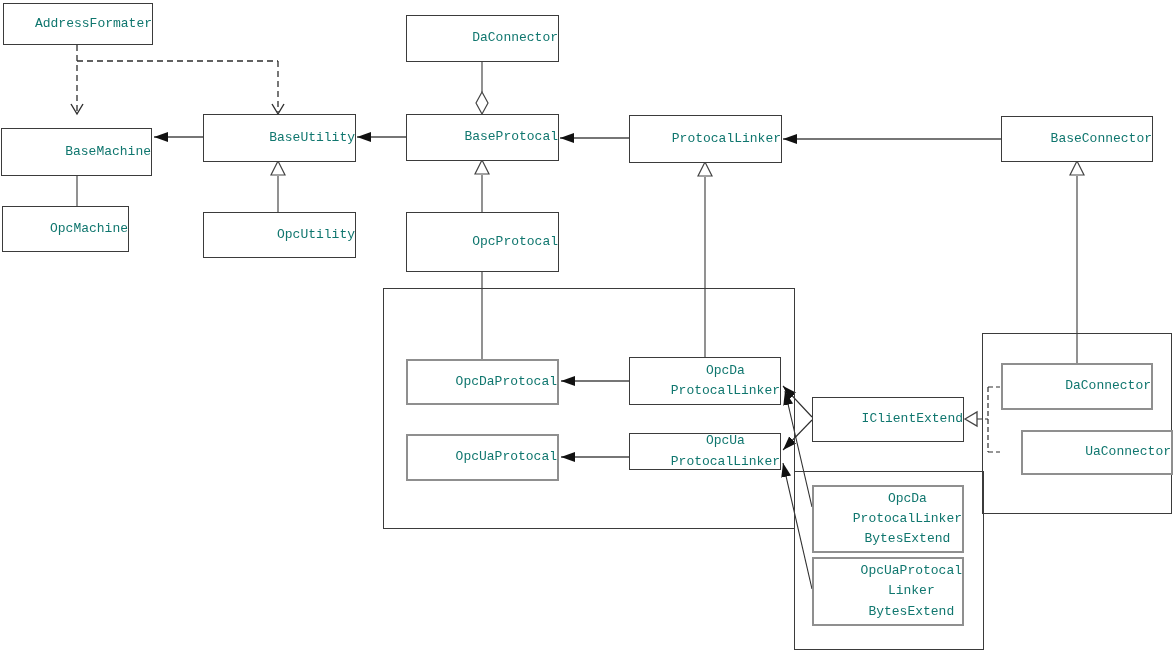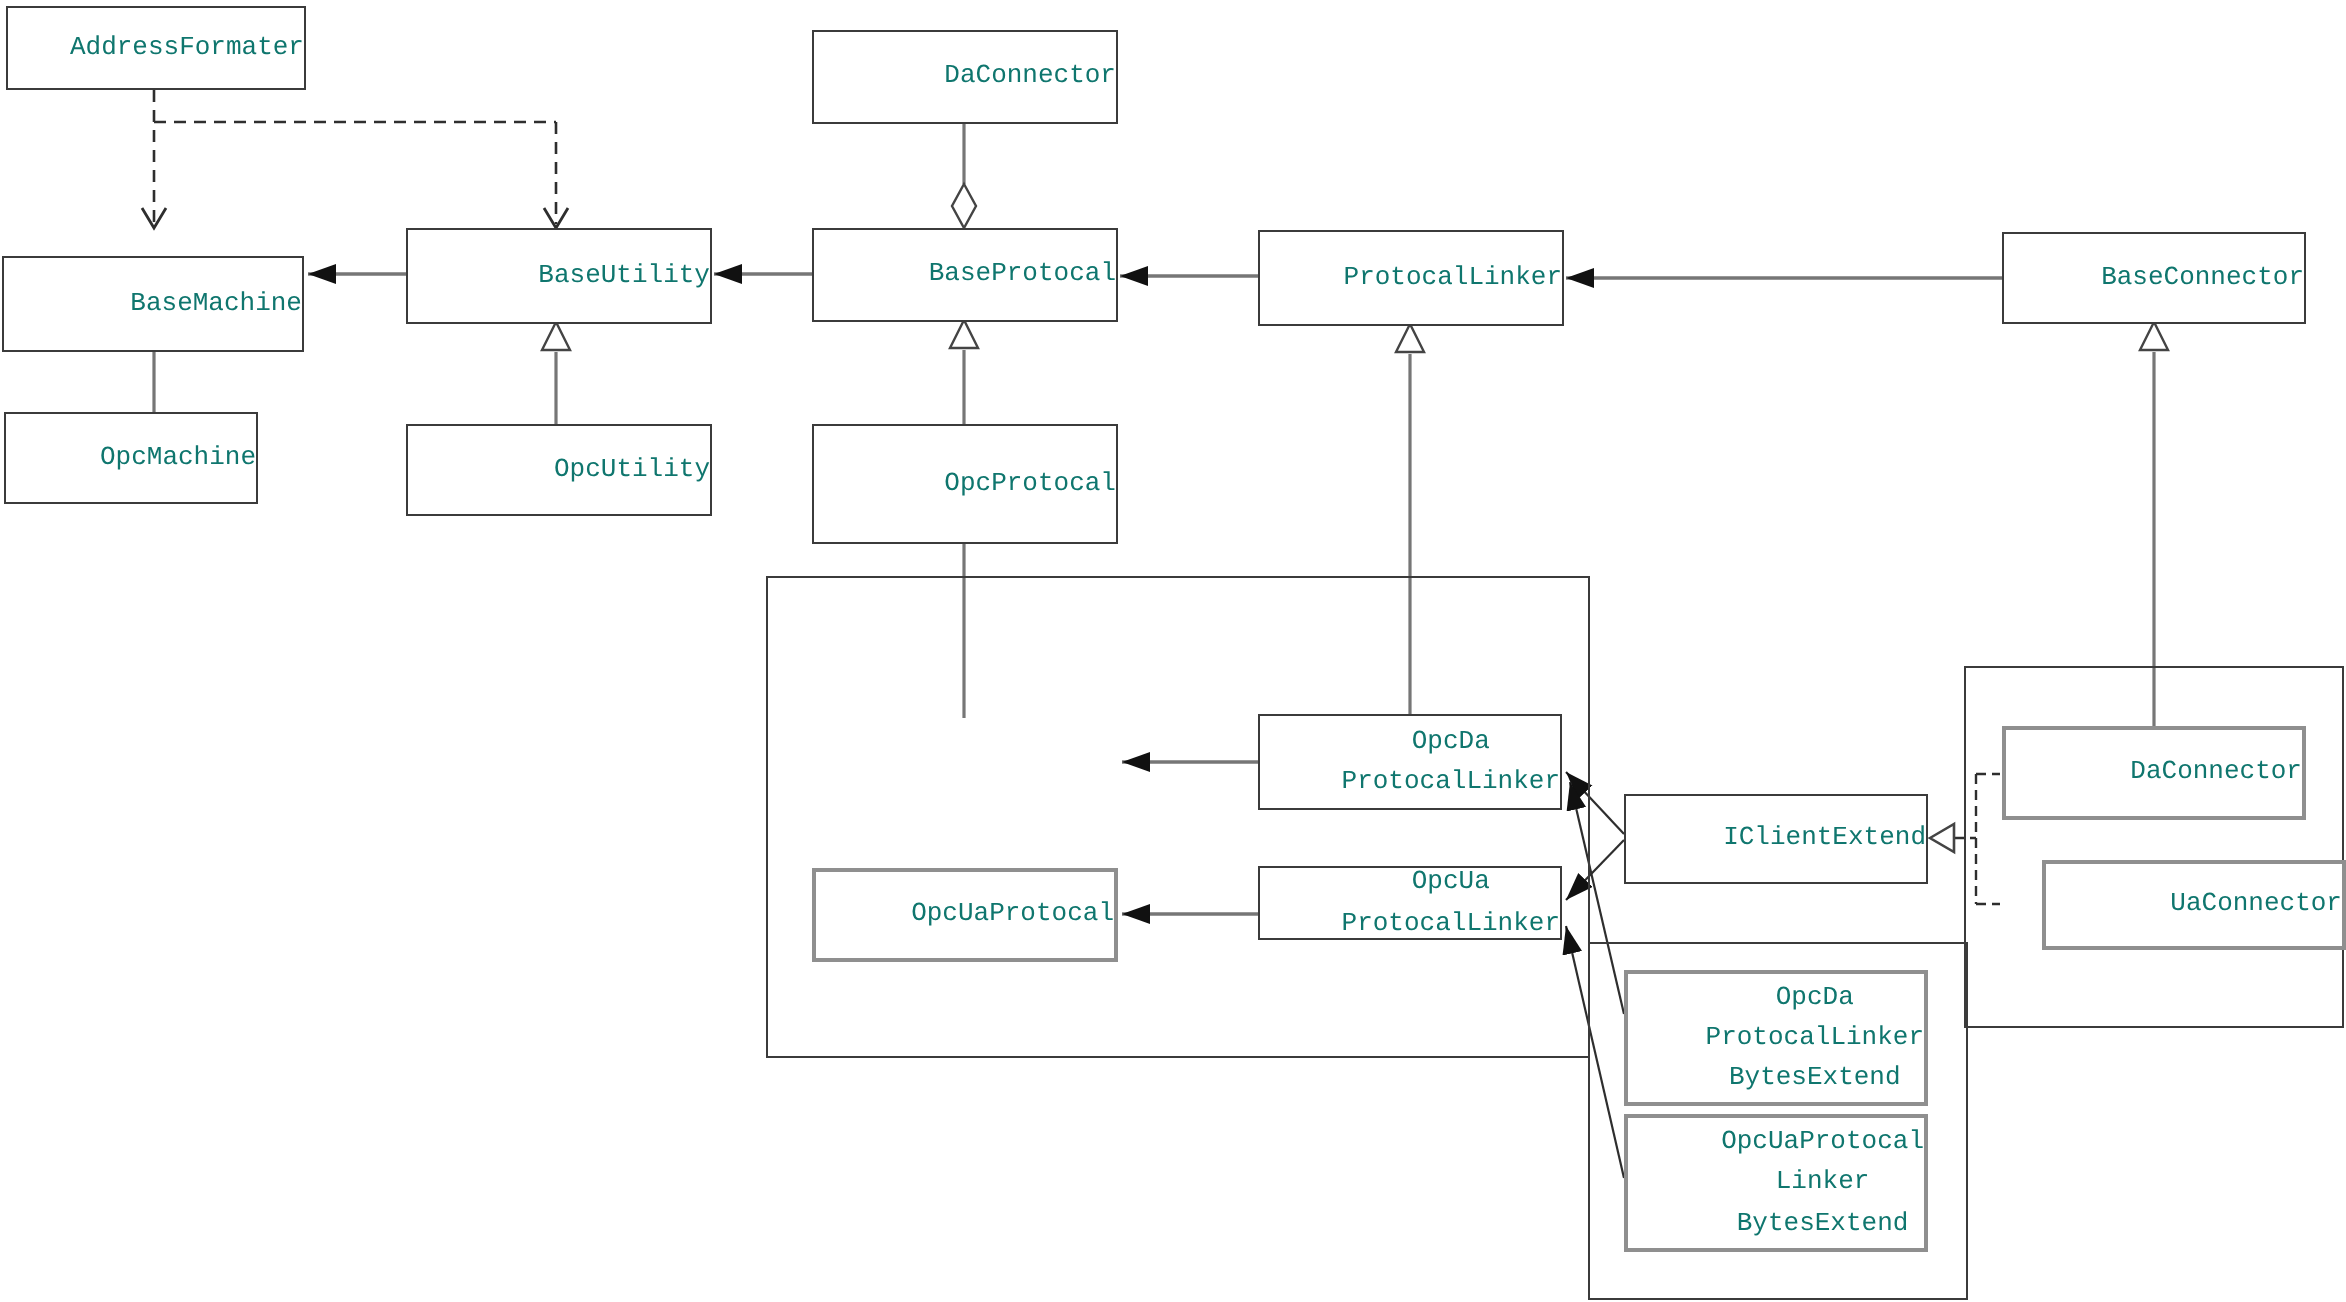--- a/index.html
+++ b/index.html
@@ -151,20 +151,23 @@
   </div>
 
   <div class="node" style="left:203px;top:212px;width:153px;height:46px;">
     <span>OpcUtility</span>
   </div>
 
   <div class="node" style="left:406px;top:212px;width:153px;height:60px;">
     <span>OpcProtocal</span>
   </div>
 
+  <div class="node gray" style="left:406px;top:359px;width:153px;height:46px;">
+    <span>OpcDaProtocal</span>
+  </div>
 
   <div class="node" style="left:629px;top:357px;width:152px;height:48px;">
     <span>OpcDa
 ProtocalLinker</span>
   </div>
 
   <div class="node gray" style="left:406px;top:434px;width:153px;height:47px;">
     <span>OpcUaProtocal</span>
   </div>
 

